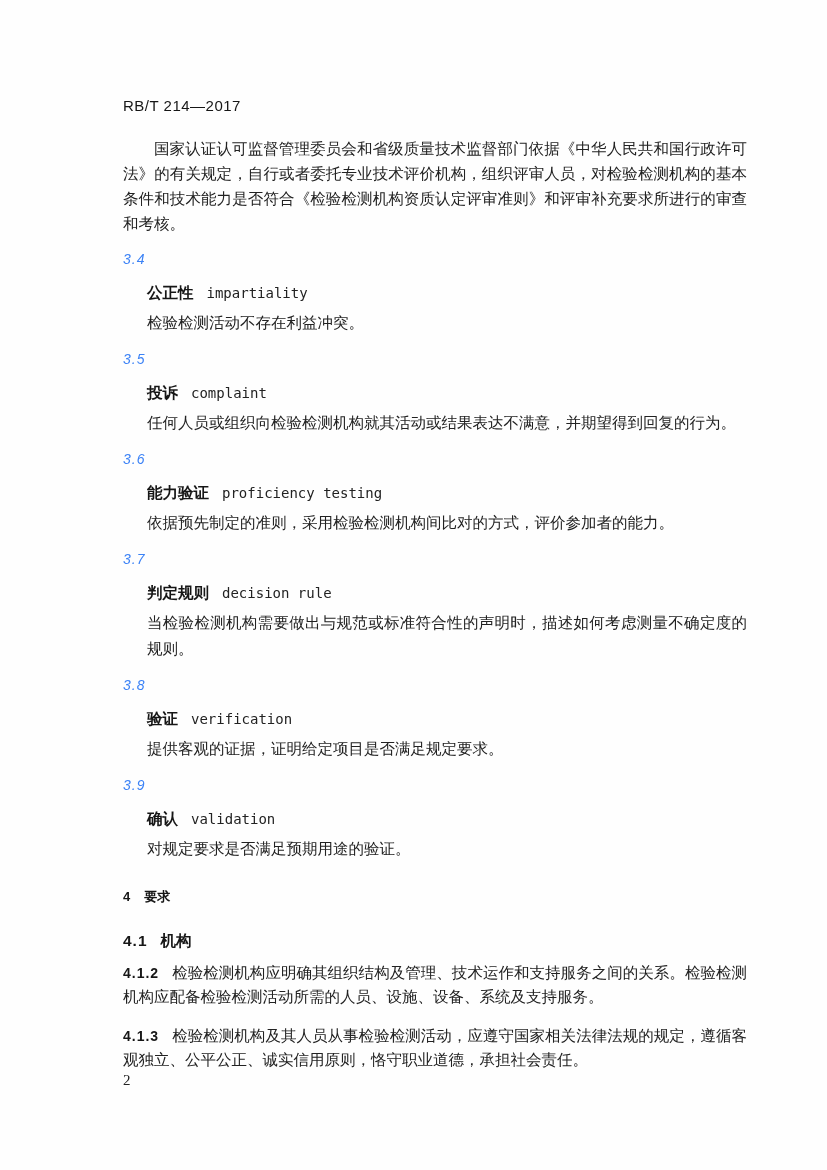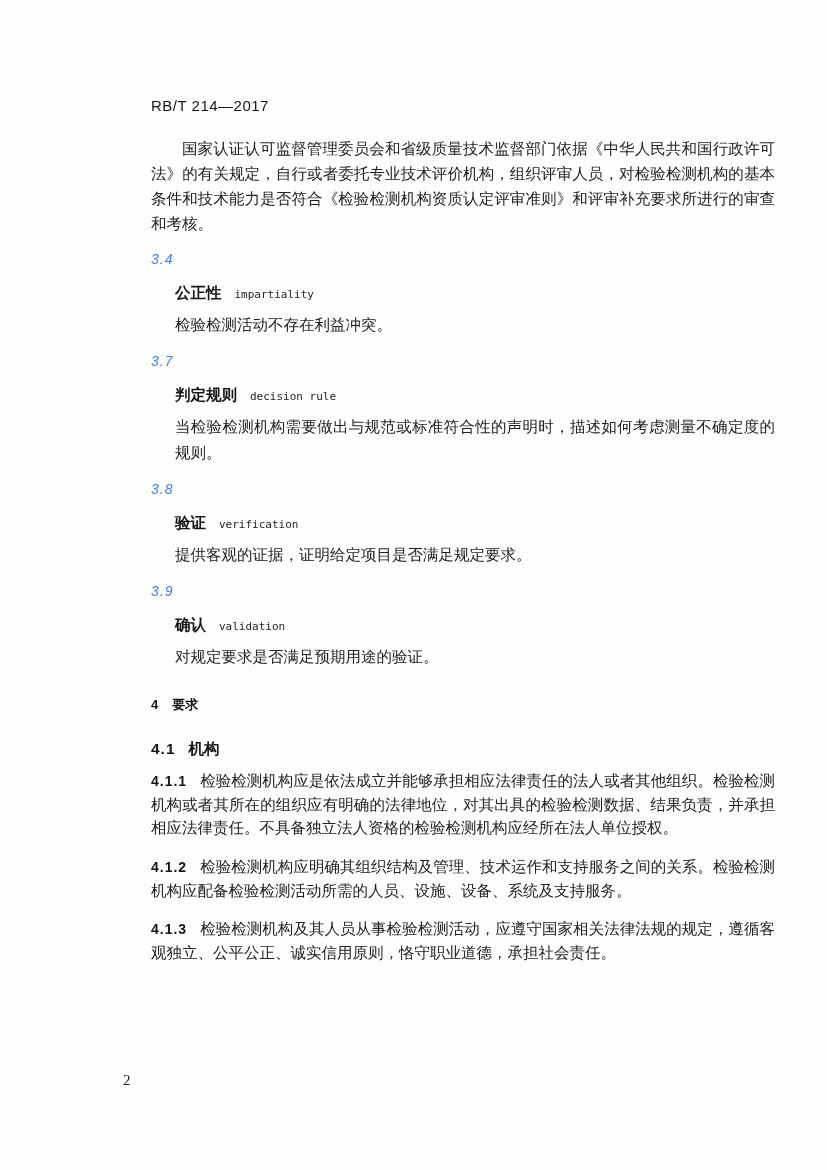--- a/index.html
+++ b/index.html
@@ -14,21 +14,20 @@
     background: #fefefe;
     overflow: hidden;
     color: #1e1e1e;
     font-family: "Liberation Serif", "DejaVu Serif", serif;
   }
   .content {
     position: absolute;
     left: 123px;
     top: 97px;
     width: 624px;
-    margin-left: 28px;
   }
   
   .doc-header {
     font-family: "Liberation Sans", "DejaVu Sans", sans-serif;
     font-size: 15px;
     letter-spacing: 0.5px;
     line-height: 18px;
     color: #161616;
   }
   
@@ -58,21 +57,21 @@
   }
   .term-cn {
     font-family: "Liberation Sans", "DejaVu Sans", sans-serif;
     font-weight: bold;
     font-size: 15.5px;
     color: #161616;
     text-align: center;
   }
   .term-en {
     font-family: "DejaVu Sans Mono", "Liberation Mono", monospace;
-    font-size: 11px;
+    font-size: 14px;
     margin-left: 13px;
     color: #222;
   }
   .def {
     margin-top: 4px;
     margin-left: 24px;
     font-size: 15.5px;
     line-height: 26px;
     text-align: justify;
     color: #222;
@@ -132,21 +131,35 @@
     <p class="intro">国家认证认可监督管理委员会和省级质量技术监督部门依据《中华人民共和国行政许可法》的有关规定，自行或者委托专业技术评价机构，组织评审人员，对检验检测机构的基本条件和技术能力是否符合《检验检测机构资质认定评审准则》和评审补充要求所进行的审查和考核。</p>
 
     <div class="def-block">
       <div class="sec-num">3.4</div>
       <div class="term">
         <span class="term-cn">公正性</span><span class="term-en">impartiality</span>
       </div>
       <div class="def">检验检测活动不存在利益冲突。</div>
     </div>
 
-
+    <div class="def-block">
+      <div class="sec-num">3.5</div>
+      <div class="term">
+        <span class="term-cn">投诉</span><span class="term-en">complaint</span>
+      </div>
+      <div class="def">任何人员或组织向检验检测机构就其活动或结果表达不满意，并期望得到回复的行为。</div>
+    </div>
+
+    <div class="def-block">
+      <div class="sec-num">3.6</div>
+      <div class="term">
+        <span class="term-cn">能力验证</span><span class="term-en">proficiency testing</span>
+      </div>
+      <div class="def">依据预先制定的准则，采用检验检测机构间比对的方式，评价参加者的能力。</div>
+    </div>
 
     <div class="def-block">
       <div class="sec-num">3.7</div>
       <div class="term">
         <span class="term-cn">判定规则</span><span class="term-en">decision rule</span>
       </div>
       <div class="def">当检验检测机构需要做出与规范或标准符合性的声明时，描述如何考虑测量不确定度的规则。</div>
     </div>
 
     <div class="def-block">
@@ -166,23 +179,20 @@
     </div>
 
     <div class="h-main">
       <span class="h-num">4</span><span>要求</span>
     </div>
 
     <div class="h-sub">
       <span class="h-num">4.1</span><span>机构</span>
     </div>
 
-    <p class="clause">
-      <span class="clause-num">4.1.1</span><span>检验检测机构应是依法成立并能够承担相应法律责任的法人或者其他组织。检验检测机构或者其所在的组织应有明确的法律地位，对其出具的检验检测数据、结果负责，并承担相应法律责任。不具备独立法人资格的检验检测机构应经所在法人单位授权。</span>
-    </p>
 
     <p class="clause">
       <span class="clause-num">4.1.2</span><span>检验检测机构应明确其组织结构及管理、技术运作和支持服务之间的关系。检验检测机构应配备检验检测活动所需的人员、设施、设备、系统及支持服务。</span>
     </p>
 
     <p class="clause">
       <span class="clause-num">4.1.3</span><span>检验检测机构及其人员从事检验检测活动，应遵守国家相关法律法规的规定，遵循客观独立、公平公正、诚实信用原则，恪守职业道德，承担社会责任。</span>
     </p>
 
   </div>

